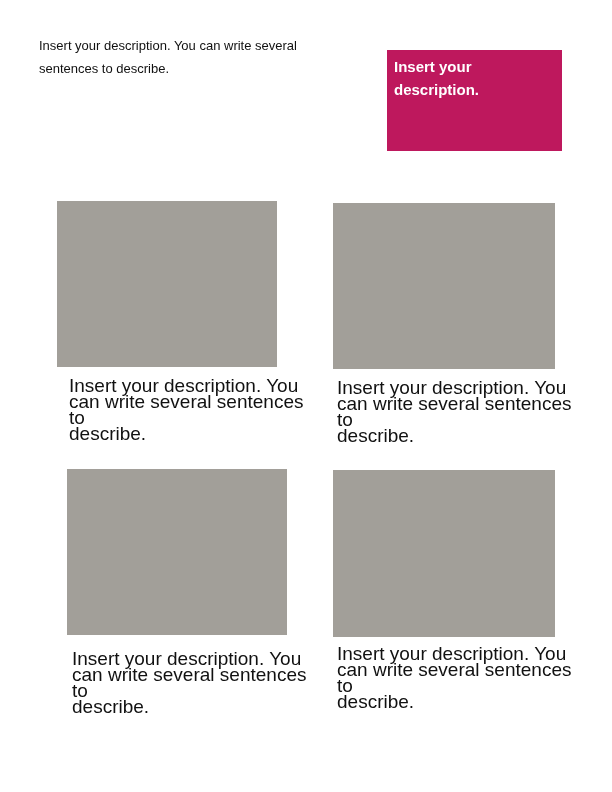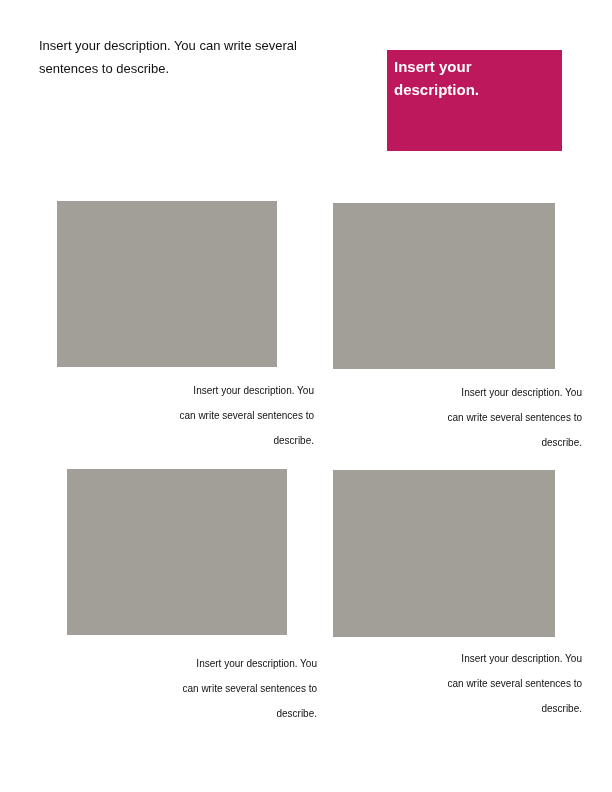--- a/index.html
+++ b/index.html
@@ -52,23 +52,22 @@
     position: absolute;
     background: #A29F99; 
   }
   .ph1 { left: 57px;  top: 201px; width: 220px; height: 166px; }
   .ph2 { left: 333px; top: 203px; width: 222px; height: 166px; }
   .ph3 { left: 67px;  top: 469px; width: 220px; height: 166px; }
   .ph4 { left: 333px; top: 470px; width: 222px; height: 167px; }
   .caption {
     position: absolute;
     width: 245px;
-    font-size: 10px;
-    line-height: 25px;
-    text-align: right;
+    font-size: 19px;
+    line-height: 16px;
   }
   .cap1 { left: 69px;  top: 378px; }
   .cap2 { left: 337px; top: 380px; }
   .cap3 { left: 72px;  top: 651px; }
   .cap4 { left: 337px; top: 646px; }
 </style>
 </head>
 <body>
 
 <div class="page">

